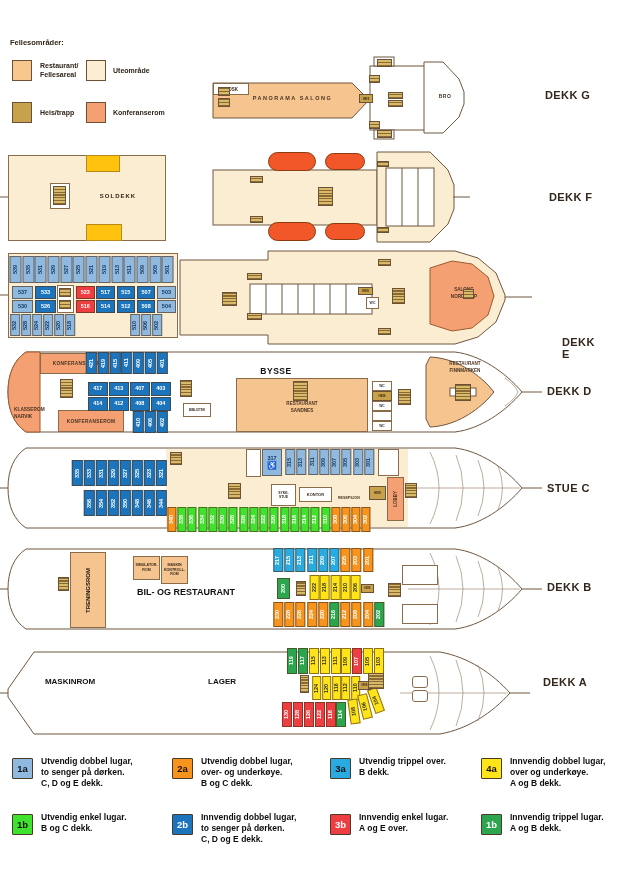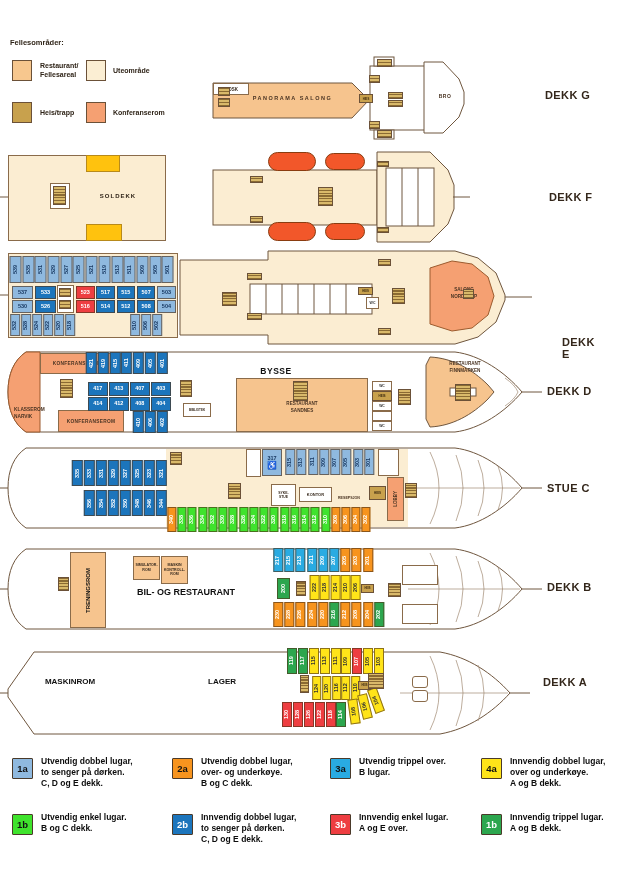--- a/index.html
+++ b/index.html
@@ -471,21 +471,21 @@
     </div>
     <span class="lgbox" style="left: 172px; top: 758px; background: rgb(247, 148, 30); color: rgb(17, 17, 17);">2a</span>
     <div class="lgtext" style="left:201px;top:756px;">
       <span>Utvendig dobbel lugar,</span>
         <span>over- og underkøye.</span>
         <span>B og C dekk.</span>
     </div>
     <span class="lgbox" style="left: 330px; top: 758px; background: rgb(41, 171, 226); color: rgb(17, 17, 17);">3a</span>
     <div class="lgtext" style="left:359px;top:756px;">
       <span>Utvendig trippel over.</span>
-        <span>B lugar.</span>
+        <span>B dekk.</span>
     </div>
     <span class="lgbox" style="left: 481px; top: 758px; background: rgb(255, 228, 25); color: rgb(17, 17, 17);">4a</span>
     <div class="lgtext" style="left:510px;top:756px;">
       <span>Innvendig dobbel lugar,</span>
         <span>over og underkøye.</span>
         <span>A og B dekk.</span>
     </div>
     <span class="lgbox" style="left: 12px; top: 814px; background: rgb(63, 227, 45); color: rgb(17, 17, 17);">1b</span>
     <div class="lgtext" style="left:41px;top:812px;">
       <span>Utvendig enkel lugar.</span>

